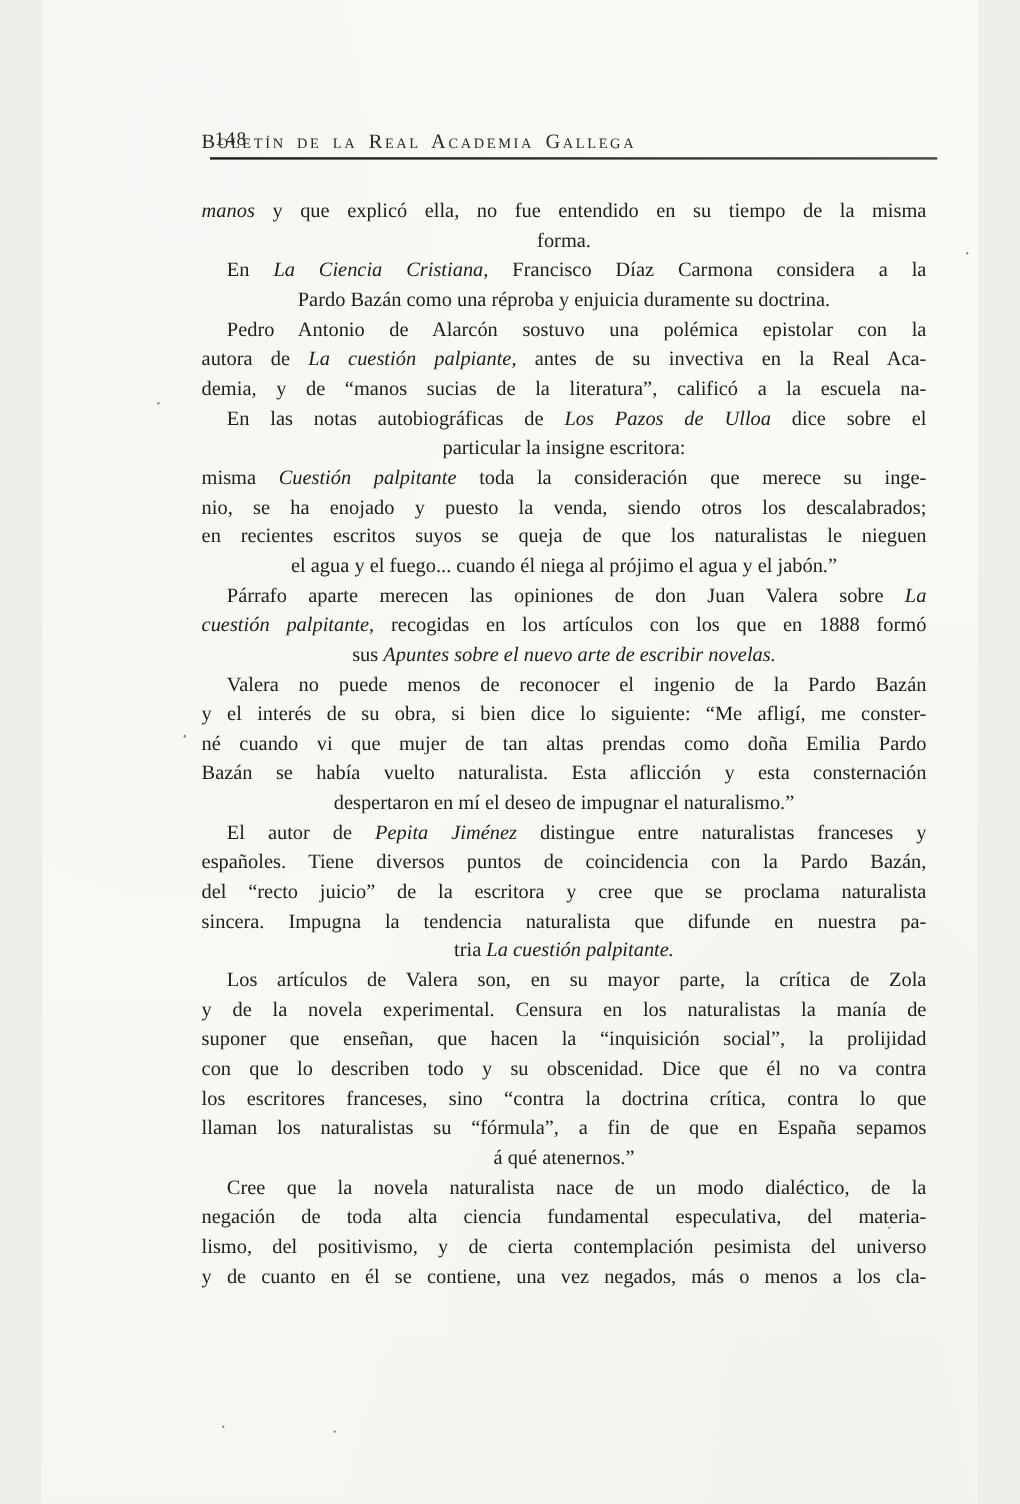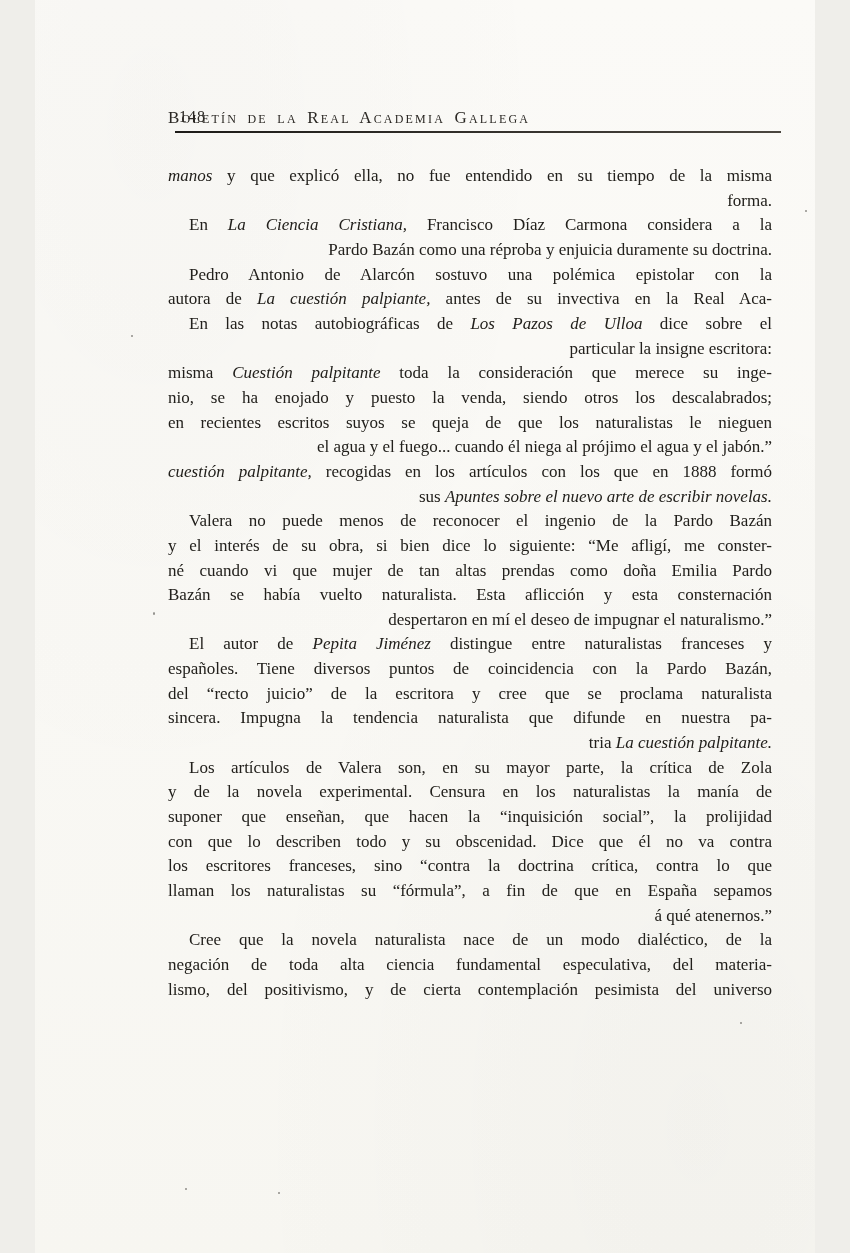--- a/index.html
+++ b/index.html
@@ -61,21 +61,21 @@
     position: absolute;
     top: 164px;
     left: 133px;
     width: 604px;
     font-size: 17px;
     line-height: 24.65px;
     text-rendering: optimizeLegibility;
   }
   .para { margin: 0; }
   .line {
-    text-align: right;
+    text-align: center;
     white-space: normal;
   }
   .line.just {
     text-align: justify;
     text-align-last: justify;
     text-justify: inter-word;
   }
   .line.ind { text-indent: 21px; }
   i { font-style: italic; }
   
@@ -102,32 +102,34 @@
         <div class="line just"><i>manos</i><span> y que explicó ella, no fue entendido en su tiempo de la misma</span></div>
         <div class="line"><span>forma.</span></div>
       </div>
       <div class="para">
         <div class="line just ind"><span>En </span><i>La Ciencia Cristiana,</i><span> Francisco Díaz Carmona considera a la</span></div>
         <div class="line"><span>Pardo Bazán como una réproba y enjuicia duramente su doctrina.</span></div>
       </div>
       <div class="para">
         <div class="line just ind"><span>Pedro Antonio de Alarcón sostuvo una polémica epistolar con la</span></div>
         <div class="line just"><span>autora de </span><i>La cuestión palpiante,</i><span> antes de su invectiva en la Real Aca-</span></div>
+        <div class="line just"><span>demia, y de “manos sucias de la literatura”, calificó a la escuela na-</span></div>
       </div>
       <div class="para">
         <div class="line just ind"><span>En las notas autobiográficas de </span><i>Los Pazos de Ulloa</i><span> dice sobre el</span></div>
         <div class="line"><span>particular la insigne escritora:</span></div>
       </div>
       <div class="para">
         <div class="line just"><span>misma </span><i>Cuestión palpitante</i><span> toda la consideración que merece su inge-</span></div>
         <div class="line just"><span>nio, se ha enojado y puesto la venda, siendo otros los descalabrados;</span></div>
         <div class="line just"><span>en recientes escritos suyos se queja de que los naturalistas le nieguen</span></div>
         <div class="line"><span>el agua y el fuego... cuando él niega al prójimo el agua y el jabón.”</span></div>
       </div>
       <div class="para">
+        <div class="line just ind"><span>Párrafo aparte merecen las opiniones de don Juan Valera sobre </span><i>La</i></div>
         <div class="line just"><i>cuestión palpitante,</i><span> recogidas en los artículos con los que en 1888 formó</span></div>
         <div class="line"><span>sus </span><i>Apuntes sobre el nuevo arte de escribir novelas.</i></div>
       </div>
       <div class="para">
         <div class="line just ind"><span>Valera no puede menos de reconocer el ingenio de la Pardo Bazán</span></div>
         <div class="line just"><span>y el interés de su obra, si bien dice lo siguiente: “Me afligí, me conster-</span></div>
         <div class="line just"><span>né cuando vi que mujer de tan altas prendas como doña Emilia Pardo</span></div>
         <div class="line just"><span>Bazán se había vuelto naturalista. Esta aflicción y esta consternación</span></div>
         <div class="line"><span>despertaron en mí el deseo de impugnar el naturalismo.”</span></div>
       </div>
@@ -144,20 +146,21 @@
         <div class="line just"><span>suponer que enseñan, que hacen la “inquisición social”, la prolijidad</span></div>
         <div class="line just"><span>con que lo describen todo y su obscenidad. Dice que él no va contra</span></div>
         <div class="line just"><span>los escritores franceses, sino “contra la doctrina crítica, contra lo que</span></div>
         <div class="line just"><span>llaman los naturalistas su “fórmula”, a fin de que en España sepamos</span></div>
         <div class="line"><span>á qué atenernos.”</span></div>
       </div>
       <div class="para">
         <div class="line just ind"><span>Cree que la novela naturalista nace de un modo dialéctico, de la</span></div>
         <div class="line just"><span>negación de toda alta ciencia fundamental especulativa, del materia-</span></div>
         <div class="line just"><span>lismo, del positivismo, y de cierta contemplación pesimista del universo</span></div>
+        <div class="line just"><span>y de cuanto en él se contiene, una vez negados, más o menos a los cla-</span></div>
       </div>
     </div>
 
   <div class="speckle" style="left:96px;  top:335px;  width:2px; height:2px;"></div>
   <div class="speckle" style="left:770px; top:210px;  width:2px; height:2px;"></div>
   <div class="speckle" style="left:118px; top:612px;  width:2px; height:3px;"></div>
   <div class="speckle" style="left:790px; top:548px;  width:2px; height:2px;"></div>
   <div class="speckle" style="left:150px; top:1188px; width:2px; height:2px;"></div>
   <div class="speckle" style="left:705px; top:1022px; width:2px; height:2px;"></div>
   <div class="speckle" style="left:243px; top:1192px; width:2px; height:2px;"></div>

